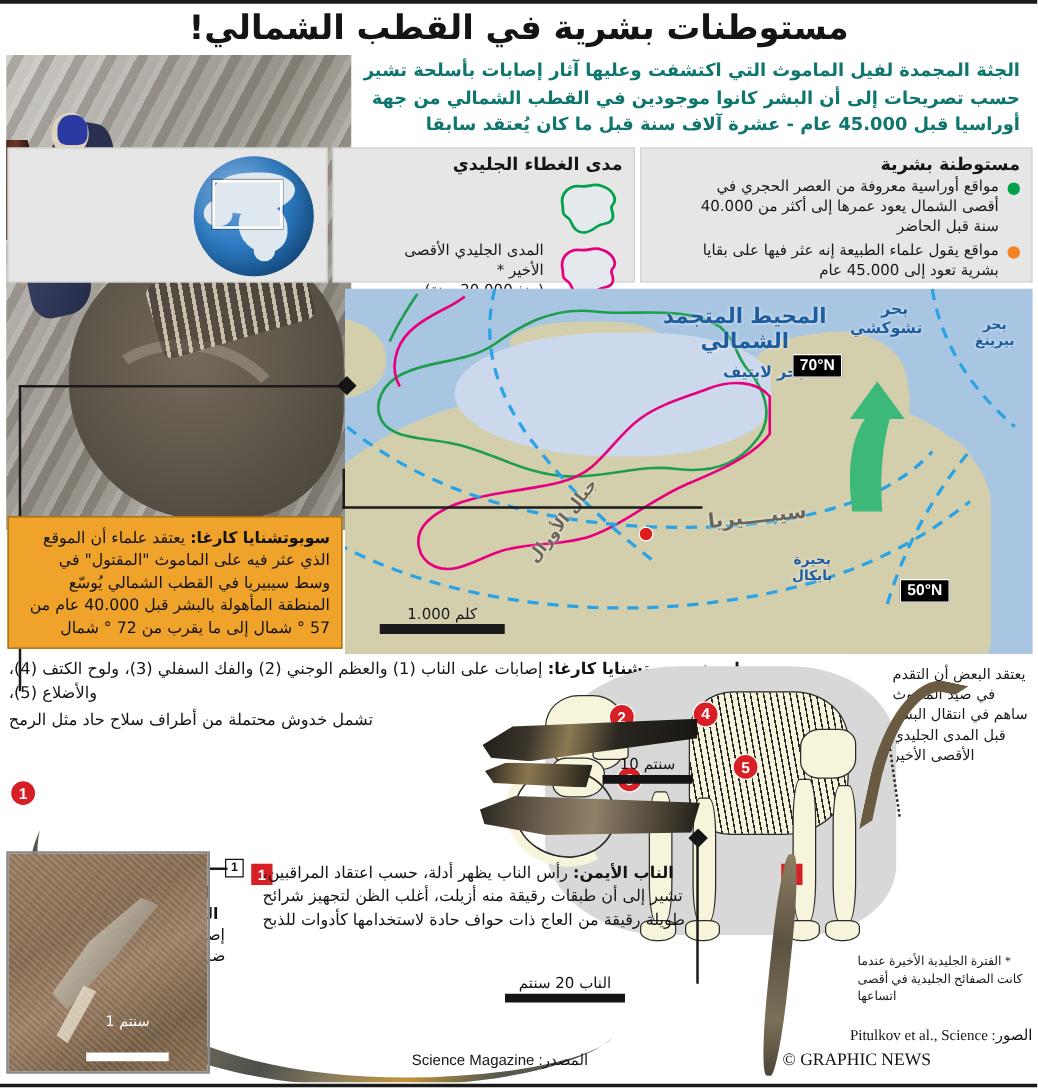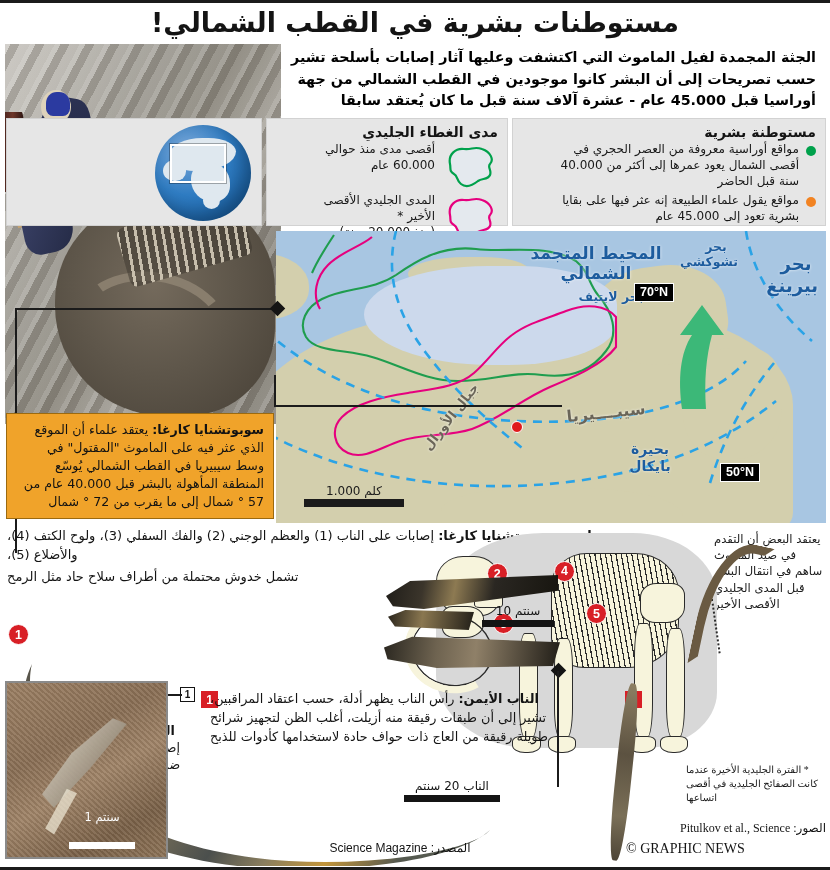--- a/index.html
+++ b/index.html
@@ -25,21 +25,21 @@
   }
   #title-bar .title {
     font-size: 27px; font-weight: bold; color: #141414;
     letter-spacing: -0.3px; line-height: 1.15;
   }
 
   
   #intro {
     position: absolute; top: 44px; right: 14px; width: 530px;
     text-align: right; direction: rtl;
-    font-size: 14.3px; line-height: 1.52; color: #000000;
+    font-size: 14.3px; line-height: 1.52; color: #0f766e;
     font-weight: bold;
   }
 
   
   #dig-photo {
     position: absolute; top: 41px; left: 5px; width: 276px; height: 380px;
     overflow: hidden;
     background:
       radial-gradient(ellipse 120px 70px at 62% 58%, #6b6256 0%, rgba(107,98,86,0) 70%),
       linear-gradient(118deg, #c9c6c0 0%, #b5b2ab 18%, #9d9a92 34%, #8d897f 50%, #a5a199 66%, #7d7970 82%, #918d84 100%);
@@ -434,21 +434,20 @@
       </div>
     </div>
   </div>
 
   <div id="legend-ice" class="legend-box">
     <div class="legend-title">مدى الغطاء الجليدي</div>
     <div class="legend-row">
       <svg class="ice-blob" viewBox="0 0 56 46">
         <path d="M8,20 C6,10 14,4 22,5 C30,6 32,2 40,5 C49,8 52,16 48,20 C45,23 50,26 48,31 C46,36 40,34 36,37 C31,41 24,44 19,40 C14,36 16,32 12,30 C7,27 9,25 8,20 Z" fill="#e4e9ee" stroke="#00a14b" stroke-width="2.2"></path>
       </svg>
-      <div class="txt">أقصى مدى منذ حوالي 60.000 عام</div>
     </div>
     <div class="legend-row">
       <svg class="ice-blob" viewBox="0 0 56 46">
         <path d="M8,20 C6,10 14,4 22,5 C30,6 32,2 40,5 C49,8 52,16 48,20 C45,23 50,26 48,31 C46,36 40,34 36,37 C31,41 24,44 19,40 C14,36 16,32 12,30 C7,27 9,25 8,20 Z" fill="#e4e9ee" stroke="#e6007e" stroke-width="2.2"></path>
       </svg>
       <div class="txt" style="white-space:pre-line">المدى الجليدي الأقصى الأخير *
 (منذ 20.000 سنة)</div>
     </div>
   </div>
 
@@ -490,24 +489,24 @@
       <path d="M498,132 C470,166 448,206 434,252" fill="none" stroke="#2aa3e6" stroke-width="2.6" stroke-dasharray="9 7"></path>
     </svg>
 
     <svg id="arrow-migrate" viewBox="0 0 58 110">
       <path d="M10,108 C6,78 8,52 20,34 L8,34 L30,4 L52,34 L40,34 C34,56 32,80 34,108 Z" fill="#3cb878"></path>
     </svg>
 
     <div class="map-label" style="right:160px; top:12px; width:140px; font-size:17px;">المحيط المتجمد الشمالي</div>
     <div class="map-label" style="right:160px; top:58px; width:110px; font-size:12.5px;">بحر لابتيف</div>
     <div class="map-label" style="right:88px; top:8px; width:44px; font-size:12.5px;">بحر تشوكشي</div>
-    <div class="map-label" style="right:8px; top:22px; width:44px; font-size:18px;">بحر بيرينغ</div>
+    <div class="map-label" style="right:8px; top:22px; width:44px; font-size:11px;">بحر بيرينغ</div>
     <div class="map-label gray" style="right:160px; top:172px; width:120px; font-size:16px; transform:rotate(-6deg);">سيبــــيريا</div>
     <div class="map-label gray" style="right:330px; top:178px; width:90px; font-size:13px; transform:rotate(-52deg);">جبال الأورال</div>
-    <div class="map-label" style="right:148px; top:210px; width:56px; font-size:14px;">بحيرة بايكال</div>
+    <div class="map-label" style="right:148px; top:210px; width:56px; font-size:11px;">بحيرة بايكال</div>
 
     <div class="lat-badge" style="right:152px; top:52px;">70°N</div>
     <div class="lat-badge" style="right:66px; top:212px;margin-top:20px;">50°N</div>
 
     <div class="site-dot red" style="right:303px; top:190px;"></div>
 
     <div id="scalebar-map">
       <div class="lbl">
         <span>كلم</span>
         <span>1.000</span>

